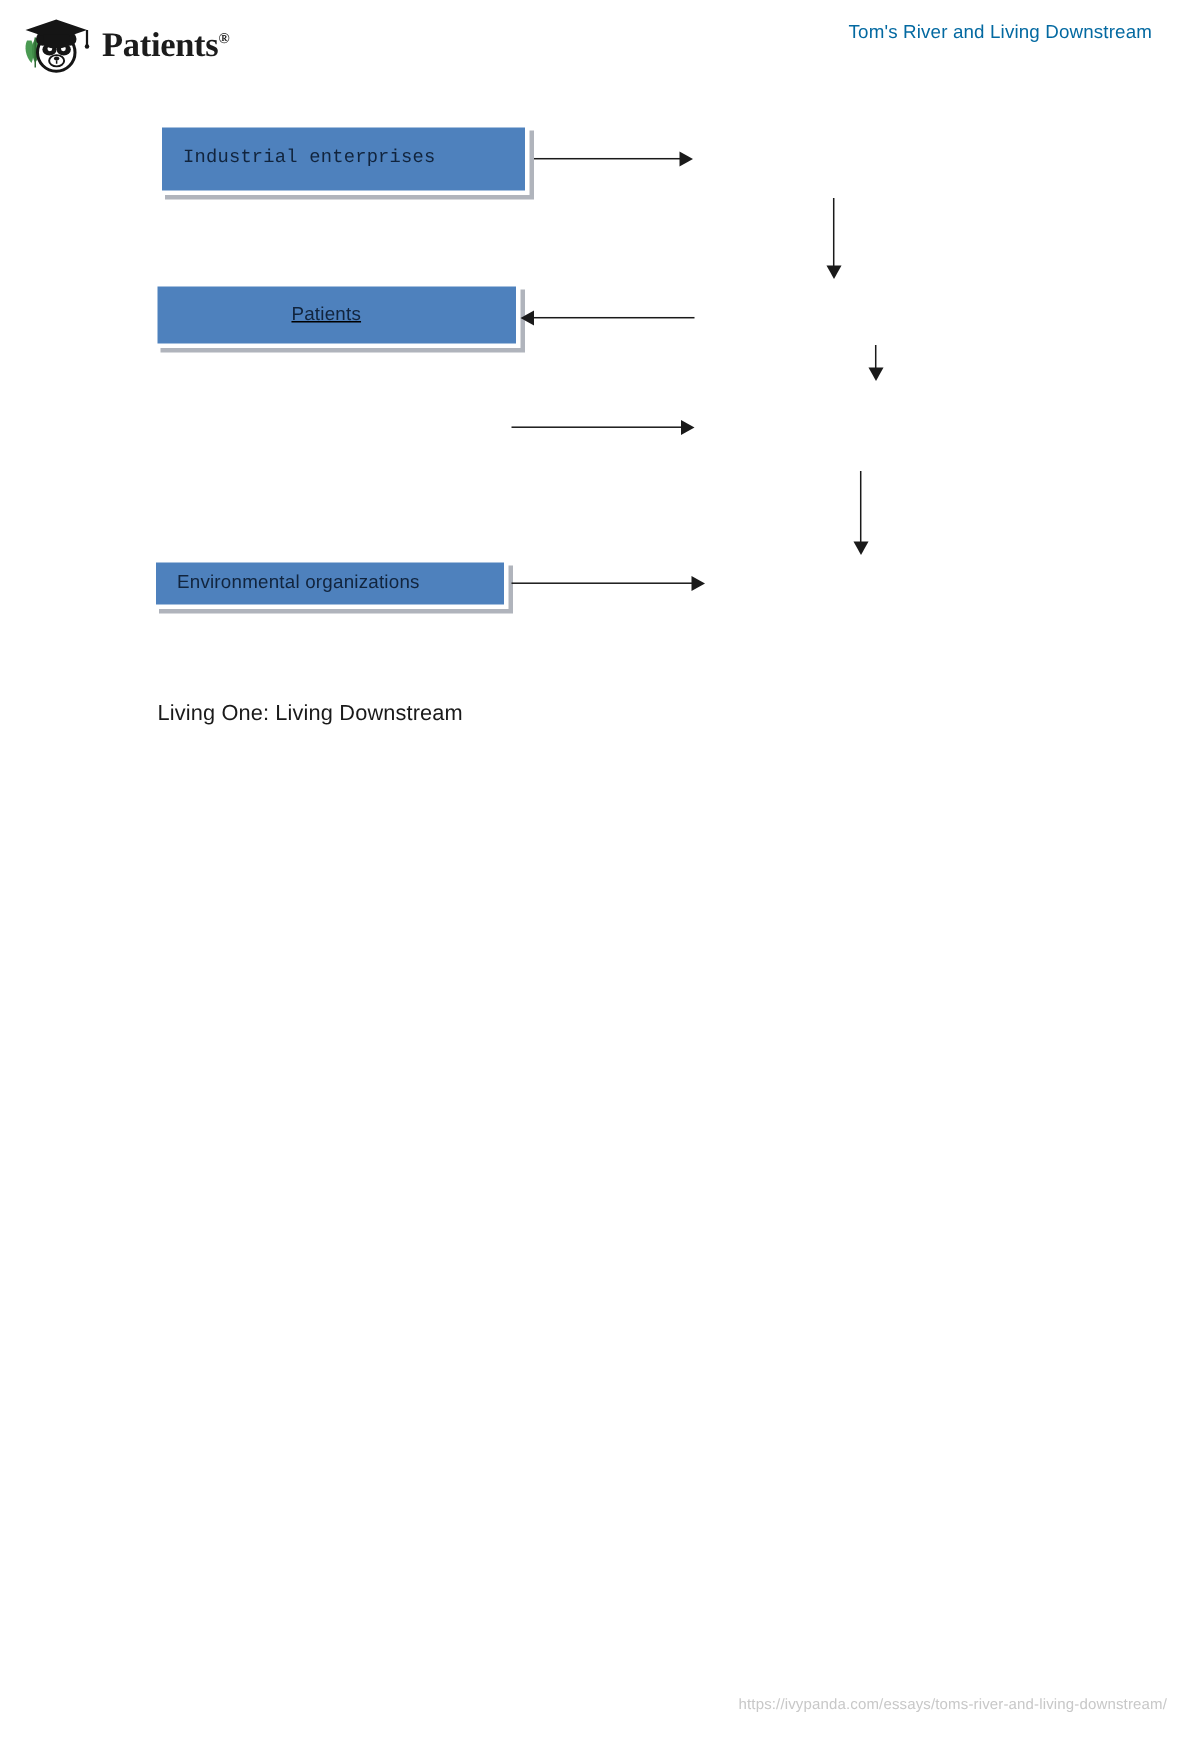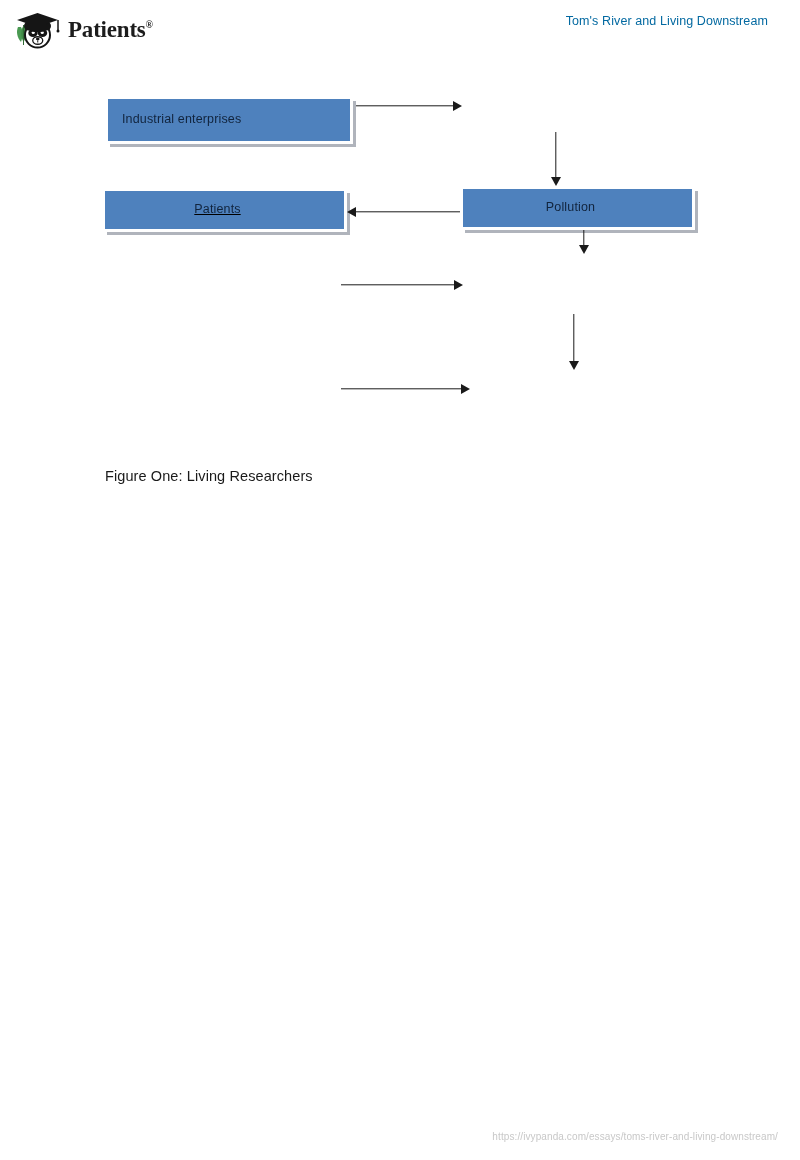--- a/index.html
+++ b/index.html
@@ -190,21 +190,21 @@
         </svg>
       </span>
       <span class="brand-name"><span>Patients</span><span class="brand-reg">®</span></span>
     </div>
 
     <div class="header-title">Tom's River and Living Downstream</div>
   </div>
 
   <div class="chart">
 
-    <div class="node" style="left:105px; top:96px; width:248px; height:48px;">
+    <div class="node" style="left:105px; top:82px; width:248px; height:48px;font-family:Liberation Mono, monospace;">
       <div class="node-inner">
           <span class="node-label">Industrial enterprises</span>
         </div>
     </div>
 
     <div class="arrow-h" style="left:356px; top:98px; width:106px; height:16px;">
       <div class="shaft" style="width:99px;"></div>
         <div class="head-r"></div>
     </div>
 
@@ -218,49 +218,49 @@
       <div class="node-inner center">
           <span class="node-label">Patients</span>
         </div>
     </div>
 
     <div class="arrow-h" style="left:347px; top:204px; width:116px; height:16px;">
       <div class="shaft" style="left:7px; width:109px;"></div>
         <div class="head-l"></div>
     </div>
 
-    <div class="node" style="left:460px; top:186px; width:235px; height:44px;">
-      <div class="node-inner center">
-          <span class="node-label">Pollution</span>
-        </div>
-    </div>
 
     <div class="arrow-v" style="left:576px; top:230px; width:16px; height:24px;">
       <div class="shaft" style="height:17px;"></div>
         <div class="head-d"></div>
     </div>
 
 
     <div class="arrow-h" style="left:341px; top:277px; width:122px; height:16px;">
       <div class="shaft" style="width:115px;"></div>
         <div class="head-r"></div>
     </div>
 
 
     <div class="arrow-v" style="left:566px; top:314px; width:16px; height:56px;">
       <div class="shaft" style="height:49px;"></div>
         <div class="head-d"></div>
     </div>
 
+    <div class="node" style="left:101px; top:372px; width:238px; height:34px;">
+      <div class="node-inner">
+          <span class="node-label">Environmental organizations</span>
+        </div>
+    </div>
 
     <div class="arrow-h" style="left:341px; top:381px; width:129px; height:16px;">
       <div class="shaft" style="width:122px;"></div>
         <div class="head-r"></div>
     </div>
 
 
   </div>
 
-  <div class="caption">Figure One: Living Researchers</div>
+  <div class="caption">Living One: Living Downstream</div>
 
   <div class="footer-url">https://ivypanda.com/essays/toms-river-and-living-downstream/</div>
 
 </div>
 
 </body></html>

